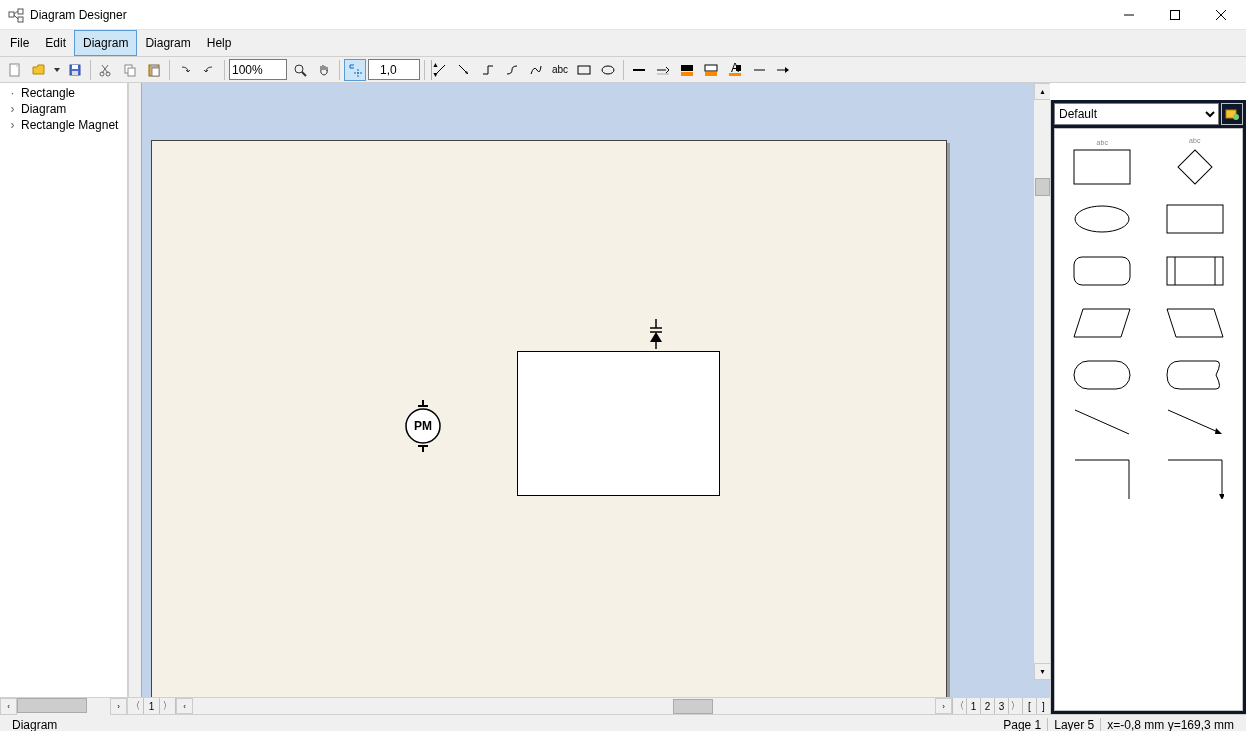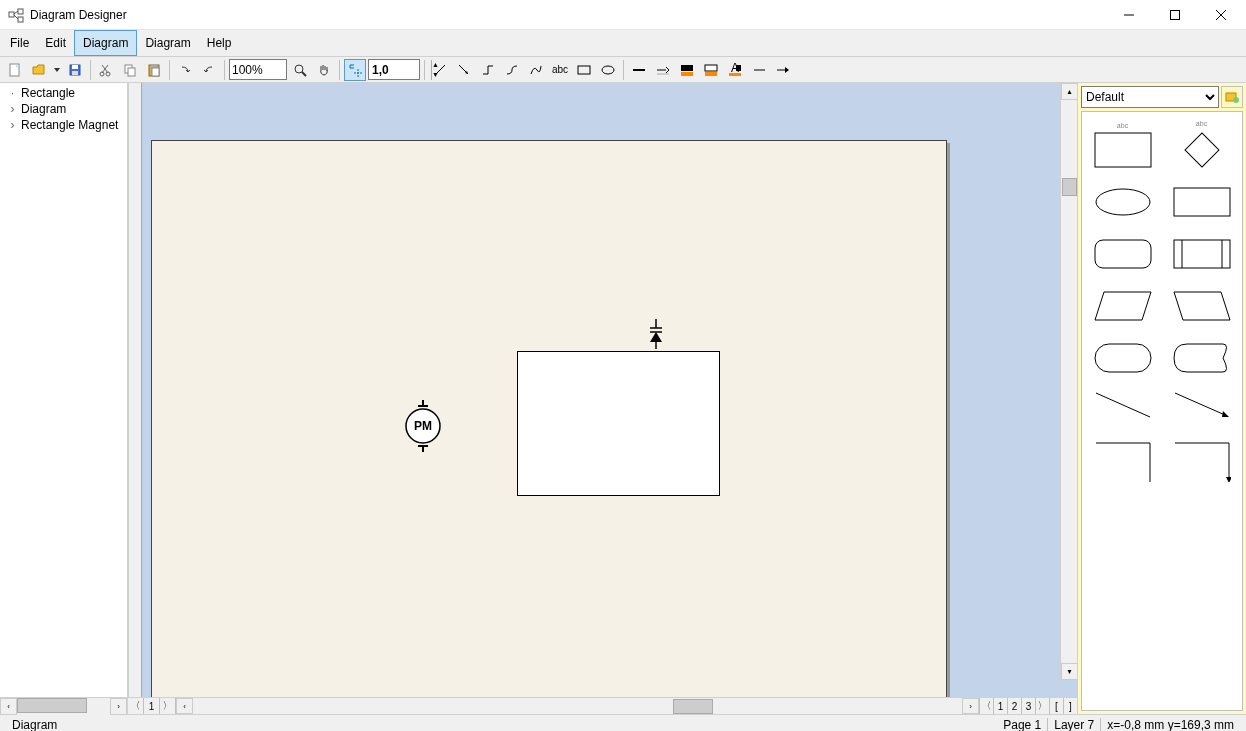--- a/index.html
+++ b/index.html
@@ -12,21 +12,21 @@
 .menubar { height: 27px; display: flex; align-items: stretch; background: #f0f0f0; border-bottom: 1px solid #d0d0d0; padding-left: 2px; }
 .menuitem { padding: 0 8px; display: flex; align-items: center; }
 .menuitem.active { background: #cde6f7; border: 1px solid #5b9bd5; }
 .toolbar { height: 26px; display: flex; align-items: center; background: #f0f0f0; border-bottom: 1px solid #d0d0d0; padding: 0 4px; gap: 2px; }
 .tool { width: 22px; height: 22px; display: flex; align-items: center; justify-content: center; border: 1px solid transparent; }
 .tool.active { background: #cde6f7; border: 1px solid #5b9bd5; }
 .sep { width: 1px; height: 20px; background: #c0c0c0; margin: 0 2px; }
 .zoom-combo, .lw-spin { height: 21px; border: 1px solid #7a7a7a; background: #fff; display: flex; align-items: center; gap: 24px; }
 .zoom-combo { width: 58px; padding: 0 2px; justify-content: space-between; }
 .lw-spin { width: 52px; }
-.lw-spin input { border: none; width: 38px; padding-left: 3px; outline: none; font-weight: bold; }
+.lw-spin input { border: none; width: 38px; padding-left: 11px; outline: none; }
 .spin-btns { width: 16px; display: flex; flex-direction: column; border-left: 1px solid #aaa; }
 .spin-btns div { height: 10px; display:flex; align-items:center; justify-content:center; font-size:7px; background:#f0f0f0; }
 .workarea { display: flex; height: calc(731px - 30px - 24px - 26px - 20px); }
 .left-pane { width: 128px; background: #fff; border-right: 1px solid #d0d0d0; display:flex; flex-direction:column; }
 .tree { flex:1; padding: 2px 0; }
 .tree-item { padding: 1px 2px 1px 8px; display:flex; align-items:center; gap:4px; }
 .tree-item .exp { width:9px; text-align:center; color:#666; }
 .left-hscroll { height:17px; border-top:1px solid #d0d0d0; background:#f0f0f0; display:flex; align-items:center; }
 .left-hscroll .sbbtn { width:17px; height:17px; background:#f0f0f0; border:1px solid #ccc; display:flex; align-items:center; justify-content:center; font-size:8px; }
 .left-hscroll .track { flex:1; height:17px; background:#f0f0f0; position:relative; }
@@ -40,21 +40,21 @@
 .varicap { position:absolute; left:496px; top:178px; width:16px; height:30px; }
 .vscroll { position:absolute; right:0; top:0; width:17px; height:calc(100% - 17px); background:#f0f0f0; border-left:1px solid #d0d0d0; }
 .vscroll .sbbtn { width:17px; height:17px; display:flex; align-items:center; justify-content:center; font-size:8px; background:#f0f0f0; border:1px solid #ccc;}
 .vscroll .vthumb { position:absolute; top:95px; left:1px; width:15px; height:18px; background:#cdcdcd; border:1px solid #aaa; }
 .bottom-strip { height:17px; background:#f0f0f0; border-top:1px solid #d0d0d0; display:flex; align-items:stretch; }
 .bottom-strip .page-tab { width:16px; border-right:1px solid #c0c0c0; display:flex; align-items:center; justify-content:center; font-size:10px; }
 .bottom-strip .htrack { flex:1; position:relative; background:#f0f0f0; }
 .bottom-strip .hthumb { position:absolute; left:480px; top:1px; height:15px; width:40px; background:#cdcdcd; border:1px solid #aaa; }
 .bottom-strip .sbbtn { width:17px; display:flex; align-items:center; justify-content:center; font-size:8px; border:1px solid #ccc; }
 .bottom-strip .layer-tab { width:14px; border-left:1px solid #c0c0c0; display:flex; align-items:center; justify-content:center; font-size:10px; }
-.right-pane { width:169px; background:#fef9c3; border-left:1px solid #d0d0d0; display:flex; flex-direction:column; }
+.right-pane { width:196px; background:#0f172a; border-left:1px solid #d0d0d0; display:flex; flex-direction:column;margin-top:17px; }
 .tpl-combo { height:22px; margin:3px; display:flex; align-items:center; }
 .tpl-combo select { flex:1; height:22px; border:1px solid #7a7a7a; background:#fff; }
 .tpl-icon { width:22px; height:22px; margin-left:2px; display:flex; align-items:center; justify-content:center; border:1px solid #c0c0c0; }
 .palette { flex:1; background:#fff; margin:0 3px 3px 3px; border:1px solid #c0c0c0; padding:8px 4px; display:grid; grid-template-columns:1fr 1fr; grid-auto-rows:50px; gap:2px 6px; align-content:start; }
 .pcell { display:flex; flex-direction:column; align-items:center; justify-content:center; }
 .pcell .lbl { font-size:7px; color:#888; margin-bottom:2px; height:8px; }
 .pcell svg { display:block; }
 .statusbar { height:20px; background:#f0f0f0; border-top:1px solid #d0d0d0; display:flex; align-items:center; padding:0 6px; font-size:11px; }
 .statusbar .cell { padding:0 6px; }
 .statusbar .divider { width:1px; height:14px; background:#c0c0c0; }
@@ -458,16 +458,16 @@
         </div>
     </div>
   </div>
 </div>
 
 <div class="statusbar">
   <span class="cell">Diagram</span>
   <span class="grow"></span>
   <span class="cell">Page 1</span>
   <span class="divider"></span>
-  <span class="cell">Layer 7</span>
+  <span class="cell">Layer 5</span>
   <span class="divider"></span>
   <span class="cell">x=-0,8 mm  y=169,3 mm</span>
 </div>
 
 </body></html>

